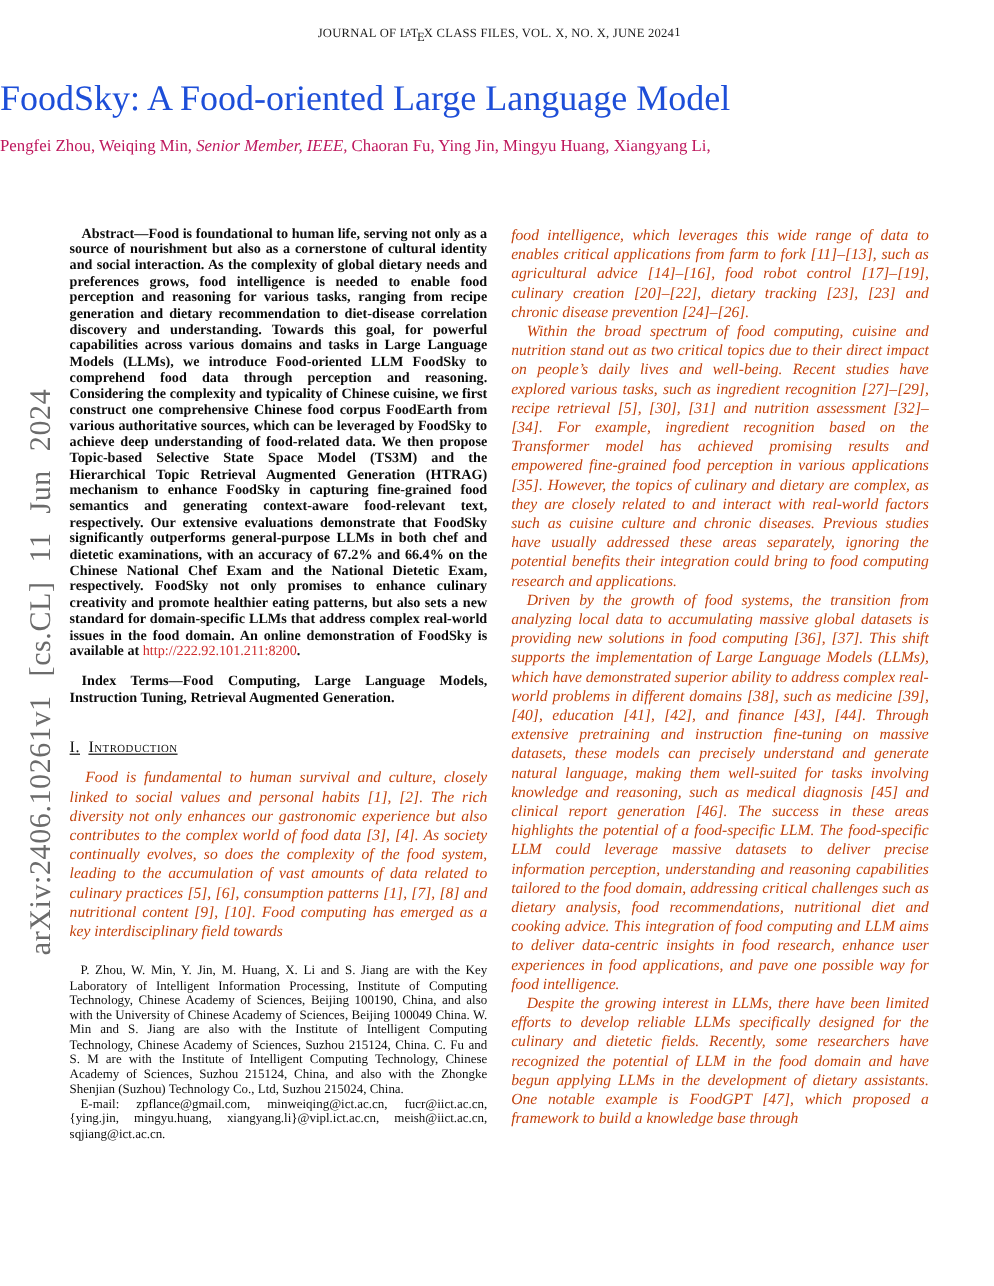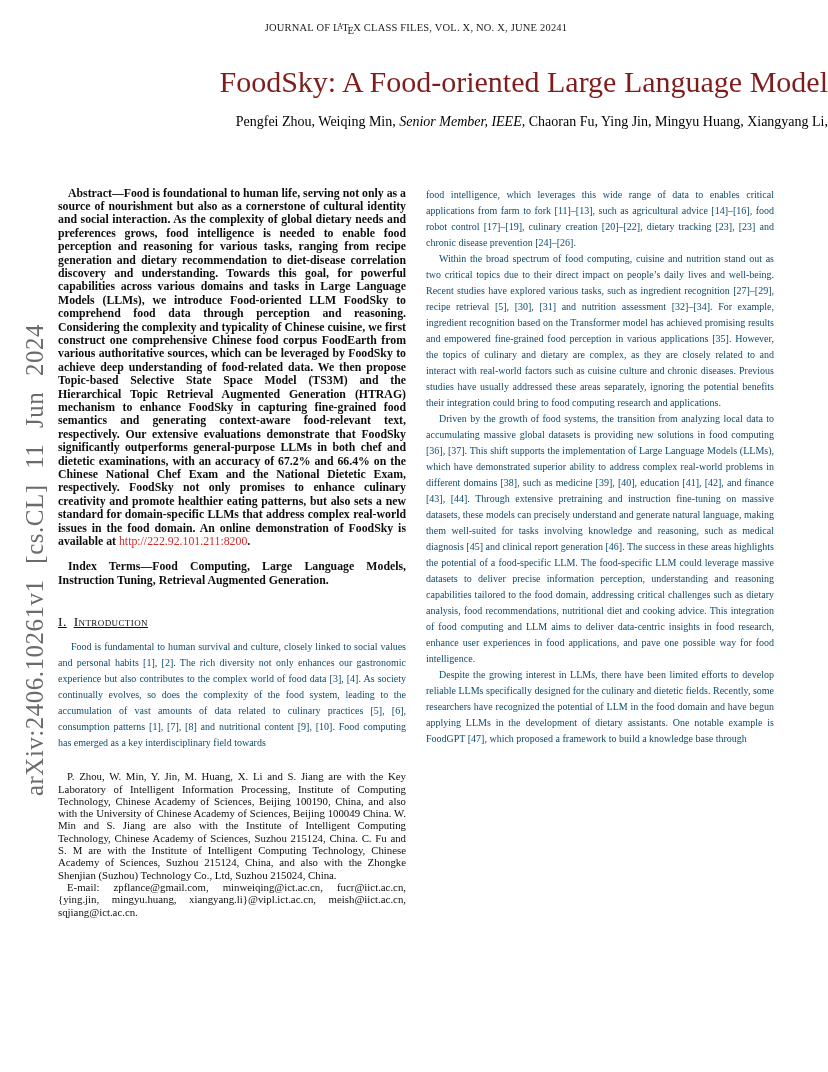--- a/index.html
+++ b/index.html
@@ -32,32 +32,32 @@
     white-space: nowrap;
     font-size: 25px;
     letter-spacing: 0.5px;
     word-spacing: 9px;
     color: #6b6b6b;
   }
 
   
   .paper-title {
     margin-top: 27px;
-    text-align: right;
+    text-align: left;
     font-size: 30px;
     line-height: 37px;
     font-weight: 400;
-    color: #7f1d1d;
+    color: #1d4ed8;
   }
   .authors {
     margin-top: 13px;
-    text-align: right;
+    text-align: left;
     font-size: 14px;
     line-height: 18px;
-    color: #000000;
+    color: #be185d;
   }
   .authors .it { font-style: italic; }
 
   
   .columns {
     display: flex;
     gap: 20px;
     padding: 0 54px 0 58px;
     margin-top: 56px;
   }
@@ -80,24 +80,25 @@
     text-align: left;
     font-size: 13.5px;
     letter-spacing: 0.4px;
     color: #0d0d0d;
     text-decoration: underline;
   }
   .section-heading .sc { font-variant: small-caps; }
   .section-heading .num { margin-right: 7px; }
 
   .body-par {
-    font-size: 10px;
+    font-size: 13px;
     line-height: 16px;
     text-align: justify;
-    color: #0c4a6e;
+    color: #c2410c;
+    font-style: italic;
   }
   .body-par.indent { text-indent: 13px; }
   .col-left .body-par { margin-top: 9px; }
 
   .footnote {
     margin-top: 19px;
     font-size: 10.8px;
     line-height: 12.3px;
     text-align: justify;
     color: #0d0d0d;

